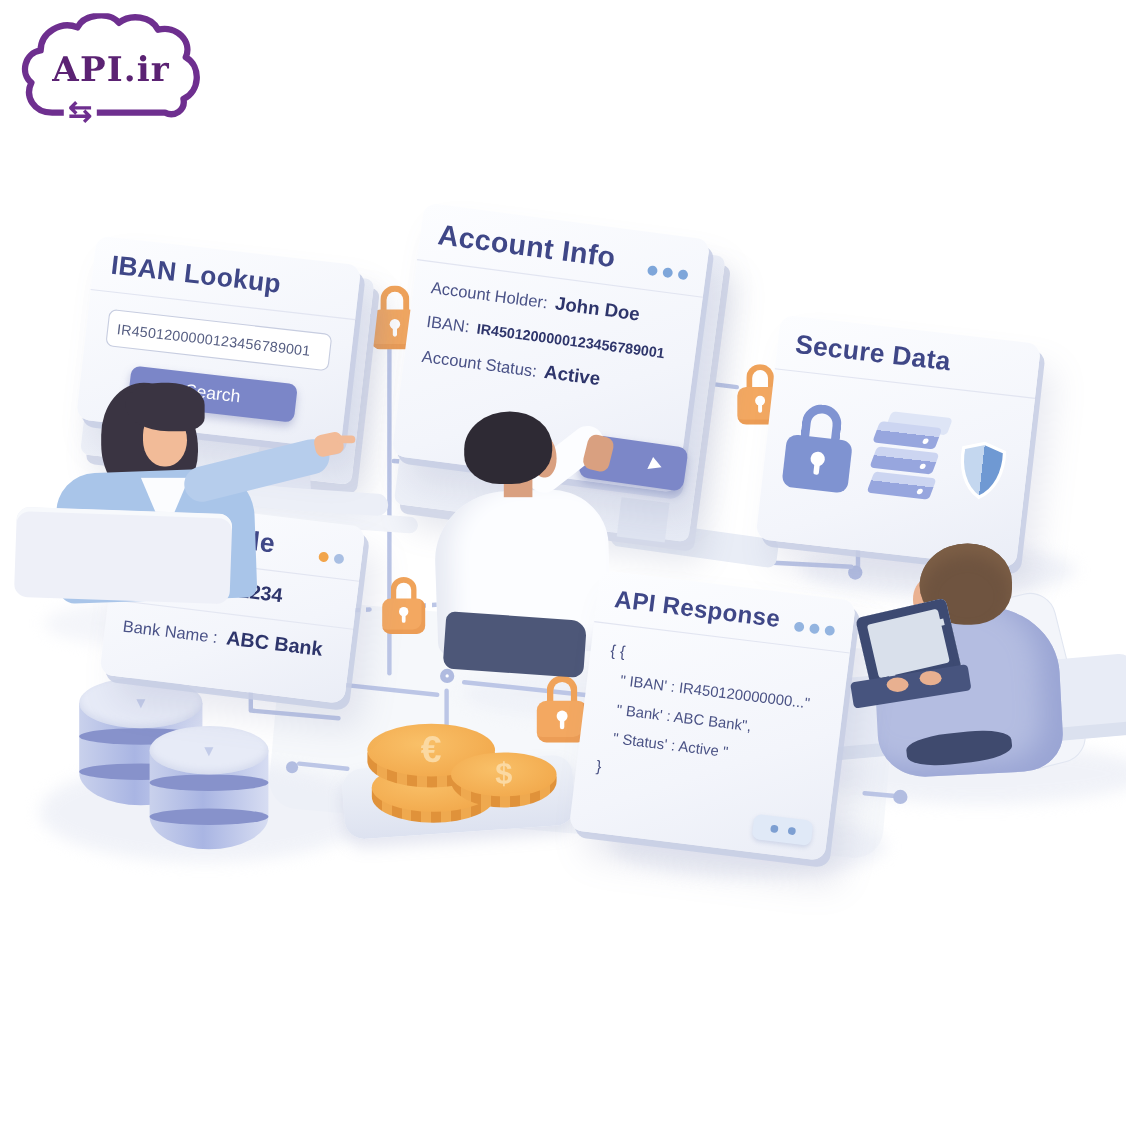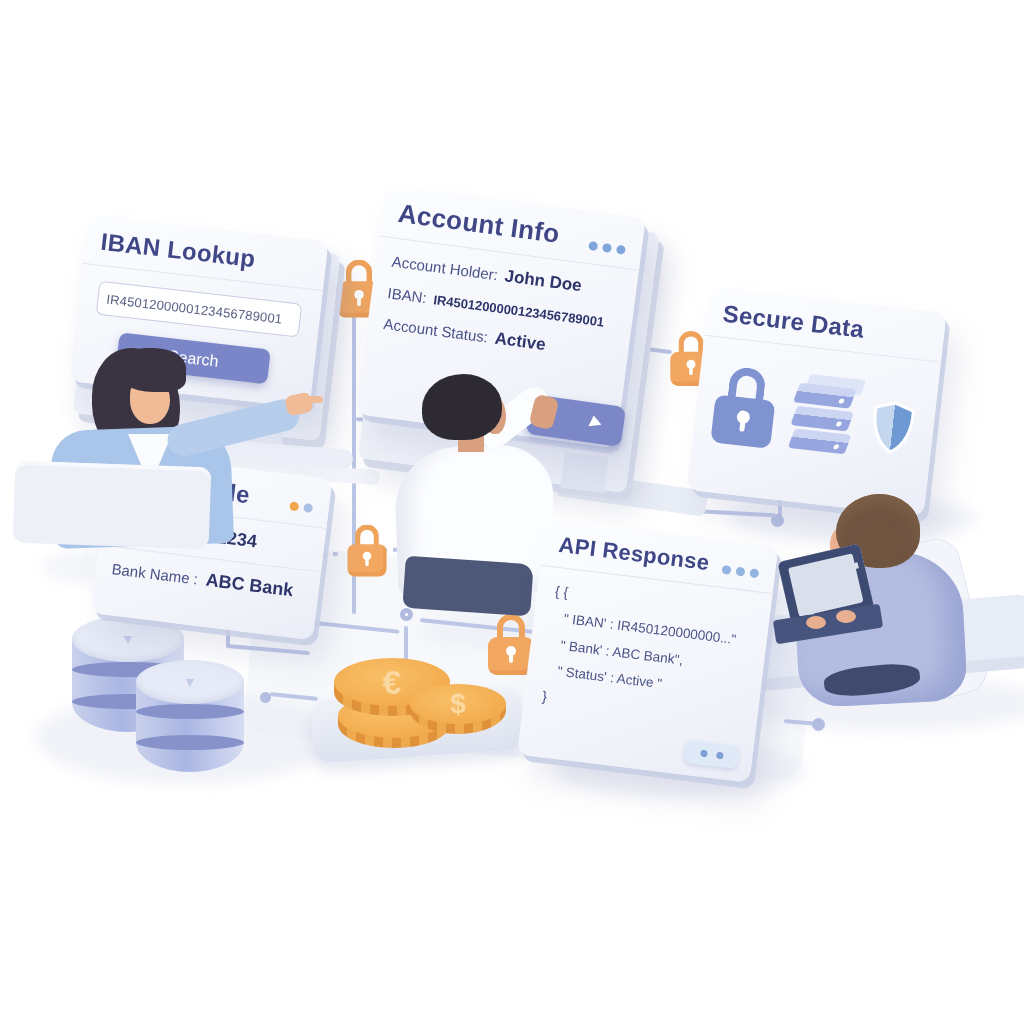--- a/index.html
+++ b/index.html
@@ -346,14 +346,21 @@
         <span>€</span>
       </div>
   </div>
   <div class="coin" style="left:410px;top:684px;width:96px;">
     <div class="edge" style="top:22px;height:28px;"></div>
     <div class="top" style="height:40px;font-size:28px;">
         <span>$</span>
       </div>
   </div>
 
+  <div class="abs" style="left:16px;top:12px;width:178px;height:118px;z-index:9;">
+    <svg width="178" height="118" viewBox="0 0 170 112">
+      <path d="M30,86 C14,86 6,72 12,60 C2,52 6,34 20,32 C20,16 38,6 52,12 C58,0 80,-2 88,8 C98,0 116,2 122,14 C138,10 152,24 146,38 C160,46 158,68 144,74 C146,84 136,90 128,86 Z" fill="none" stroke="#6e2f8f" stroke-width="5.5" stroke-linejoin="round"></path>
+    </svg>
+    <span style="position:absolute;left:0;top:34px;width:170px;text-align:center;font-family:'DejaVu Serif',serif;font-size:31px;font-weight:600;color:#5b2273;letter-spacing:1px;">API.ir</span>
+    <span style="position:absolute;left:42px;top:76px;font-size:26px;font-weight:bold;color:#6e2f8f;background:#fff;padding:0 4px;line-height:1;">⇆</span>
+  </div>
 
 </div>
 
 </body></html>

